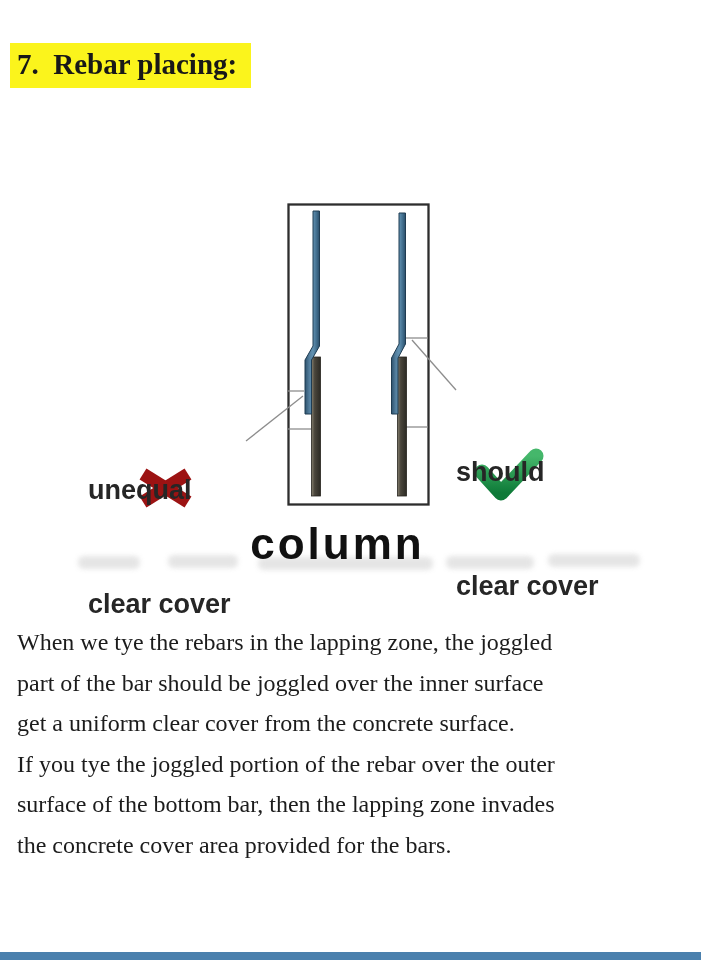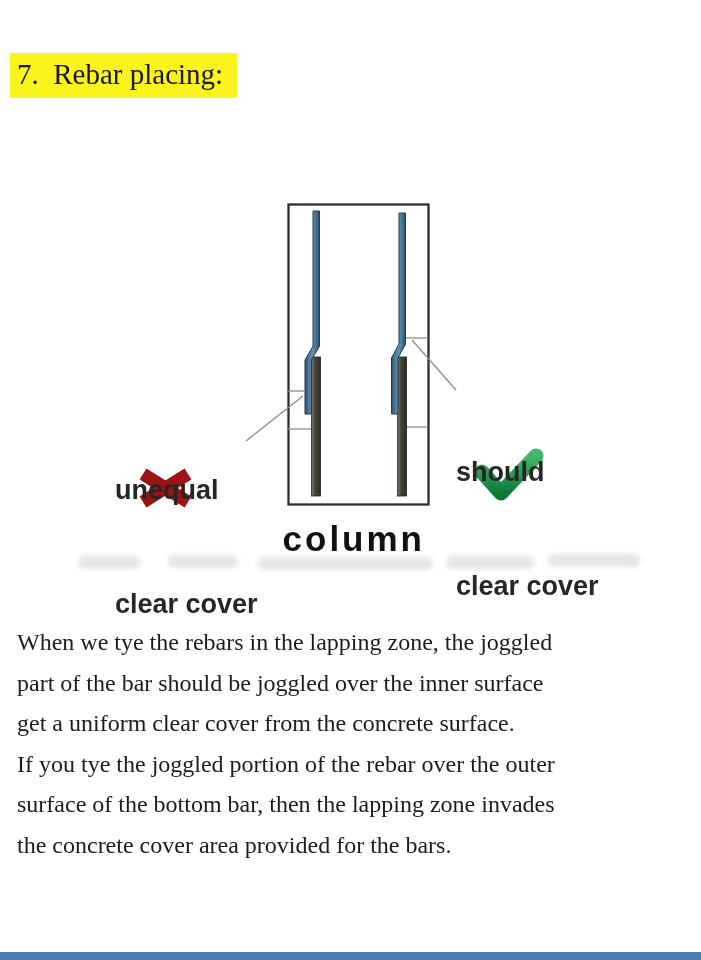--- a/index.html
+++ b/index.html
@@ -1,36 +1,36 @@
 <!DOCTYPE html>
 <html style="--highlight: #fbf41c; --rebar-blue: #4f7fa1; --rebar-dark: #4a463c; --cross-red: #9c1313; --check-green: #1f9150; --line-gray: #8d8d8d; --accent: #4a80ad;"><head>
 <meta charset="utf-8">
 <style>
   html,body{margin:0;padding:0;background:#ffffff;}
   .page{
     position:relative;width:701px;height:960px;background:#ffffff;
     overflow:hidden;font-family:"Liberation Serif","DejaVu Serif",serif;
   }
   .title-highlight{
-    position:absolute;left:10px;top:53px;
+    position:absolute;left:10px;top:43px;
     background:var(--highlight,#fbf41c);
-    color:#181818;font-weight:400;font-size:29px;line-height:34px;
+    color:#181818;font-weight:700;font-size:29px;line-height:34px;
     padding:4px 14px 7px 7px;white-space:pre;
   }
   svg.diagram{position:absolute;left:0;top:0;}
   .lbl{
     position:absolute;font-family:"Liberation Sans","DejaVu Sans",sans-serif;
     font-weight:700;color:#262626;font-size:27px;line-height:38px;white-space:pre;
   }
-  .lbl-left{left:88px;top:395px;margin-left:27px;}
+  .lbl-left{left:88px;top:395px;}
   .lbl-right{left:456px;top:377px;}
   .caption{
-    position:absolute;left:250px;top:519px;width:175px;text-align:right;
+    position:absolute;left:250px;top:519px;width:175px;text-align:center;
     font-family:"Liberation Sans","DejaVu Sans",sans-serif;
-    font-weight:700;font-size:35px;letter-spacing:3px;color:#111111;
+    font-weight:700;font-size:44px;letter-spacing:3px;color:#111111;
   }
   .para{
     position:absolute;left:17px;top:622px;width:678px;
     font-size:24px;color:#1c1c1c;
   }
   .para .ln{line-height:40.6px;white-space:pre;font-family:Liberation Serif, serif;}
   .accent-bar{
     position:absolute;left:0;bottom:0;width:701px;height:8px;
     background:var(--accent,#4a80ad);
   }

